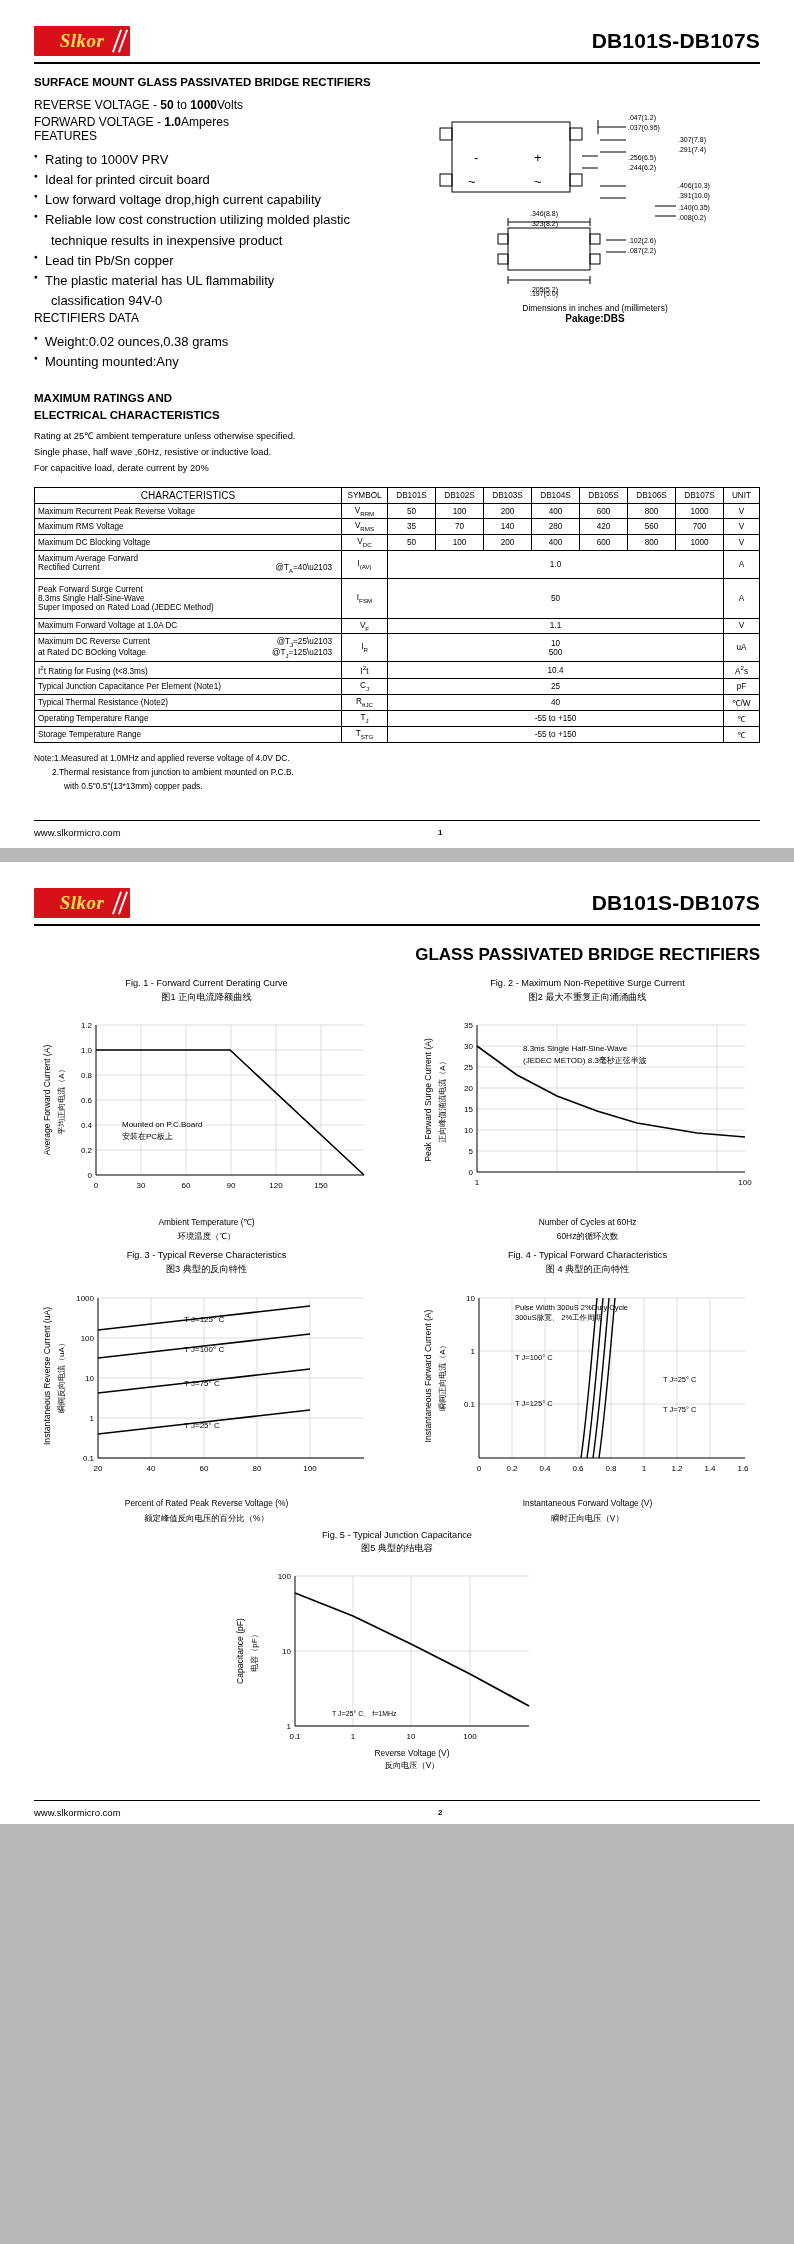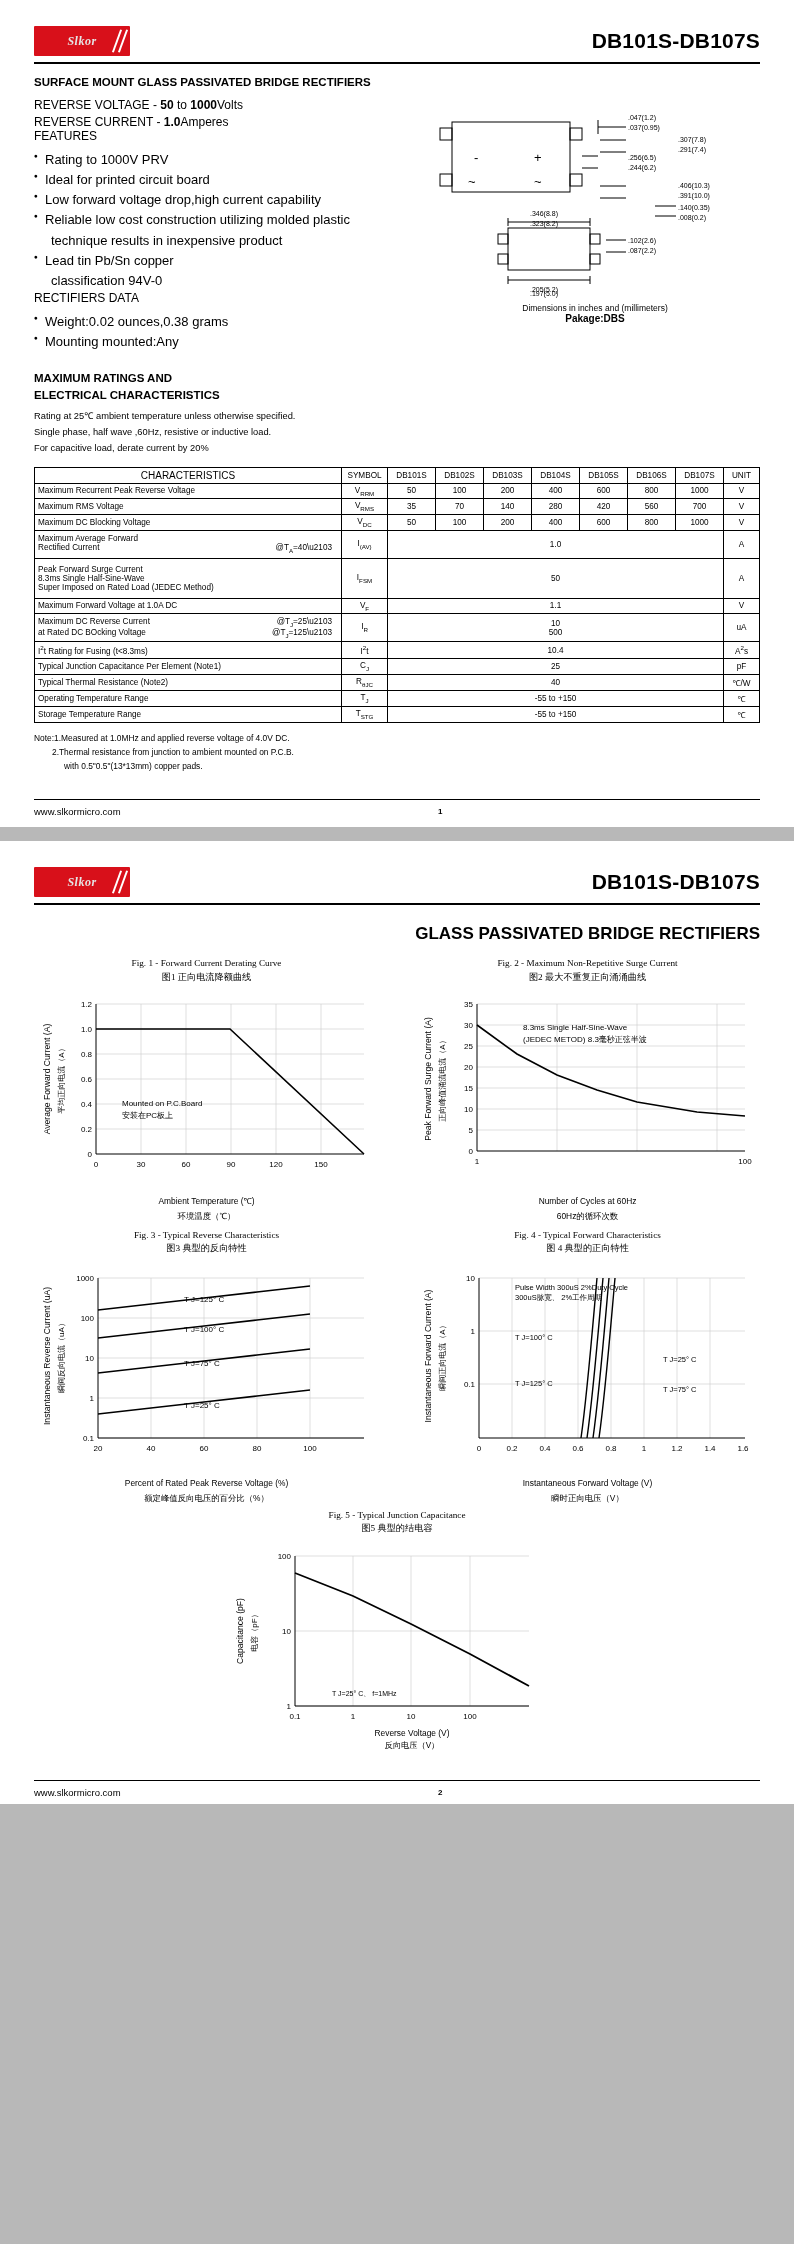--- a/index.html
+++ b/index.html
@@ -19,21 +19,21 @@
   .page + .page { margin-top: 14px; }
 
   
   .hdr { display:flex; align-items:center; justify-content:space-between; }
   .logo {
     width: 96px; height: 30px; background:#d8101a;
     display:flex; align-items:center; justify-content:center;
     position: relative; border-radius:1px;
   }
   .logo .word {
-    color:#e5e5e5; font-style: italic; font-weight: bold; font-size: 12px;
+    color:#fde047; font-style: italic; font-weight: bold; font-size: 19px;
     letter-spacing: .5px; font-family: "Liberation Serif", serif;
   }
   .logo .slash {
     position:absolute; right:6px; top:3px; width:2px; height:24px;
     background:#fff; transform: rotate(20deg);
   }
   .logo .slash2 {
     position:absolute; right:12px; top:3px; width:2px; height:24px;
     background:#fff; transform: rotate(20deg);
   }
@@ -89,21 +89,21 @@
   .footer .url { flex: 0 0 auto; }
   .footer .pg { flex: 1 1 auto; text-align:center; font-size: 8px; font-weight:bold; }
 
   
   .p2-titles { text-align: right; margin-top: 16px; }
   .p2-titles div { font-size: 17px; font-weight: bold; line-height: 1.5; }
 
   .charts { margin-top: 10px; }
   .chartrow { display:flex; justify-content: space-between; }
   .chartbox { width: 345px; }
-  .chart-title { text-align:center; font-size: 9.2px; line-height:1.5;font-family:Liberation Serif, serif; }
+  .chart-title { text-align:center; font-size: 9.2px; line-height:1.5; }
   .axis-x-lab { text-align:center; font-size: 8.4px; line-height:1.5; margin-top: 2px;}
 
   .plotwrap { position: relative; }
 
   svg text { font-family: "Liberation Sans", sans-serif; }
 </style>
 </head>
 <body>
 
 <div class="page">
@@ -120,32 +120,33 @@
 
   <div class="title1">SURFACE MOUNT  GLASS PASSIVATED  BRIDGE RECTIFIERS</div>
 
   <div class="line2">
     <span>REVERSE VOLTAGE  -</span>
     <span class="b">50</span>
     <span>to</span>
     <span class="b">1000</span><span>Volts</span>
   </div>
   <div class="line3">
-    <span>REVERSE CURRENT  -</span>
+    <span>FORWARD VOLTAGE  -</span>
     <span class="b">1.0</span><span>Amperes</span>
   </div>
 
   <div class="sec-h">FEATURES</div>
   <ul class="feat">
     <li>Rating  to 1000V PRV</li>
     <li>Ideal for printed circuit board</li>
     <li>Low forward voltage drop,high current capability</li>
     <li>Reliable low cost construction utilizing molded plastic</li>
     <li class="cont">technique results in inexpensive product</li>
     <li>Lead tin Pb/Sn copper</li>
+    <li>The plastic material has UL flammability</li>
     <li class="cont">classification 94V-0</li>
   </ul>
 
   <div class="sec-h">RECTIFIERS  DATA</div>
   <ul class="feat">
     <li>Weight:0.02 ounces,0.38 grams</li>
     <li>Μounting mounted:Any</li>
   </ul>
 
   <div class="pkg">

